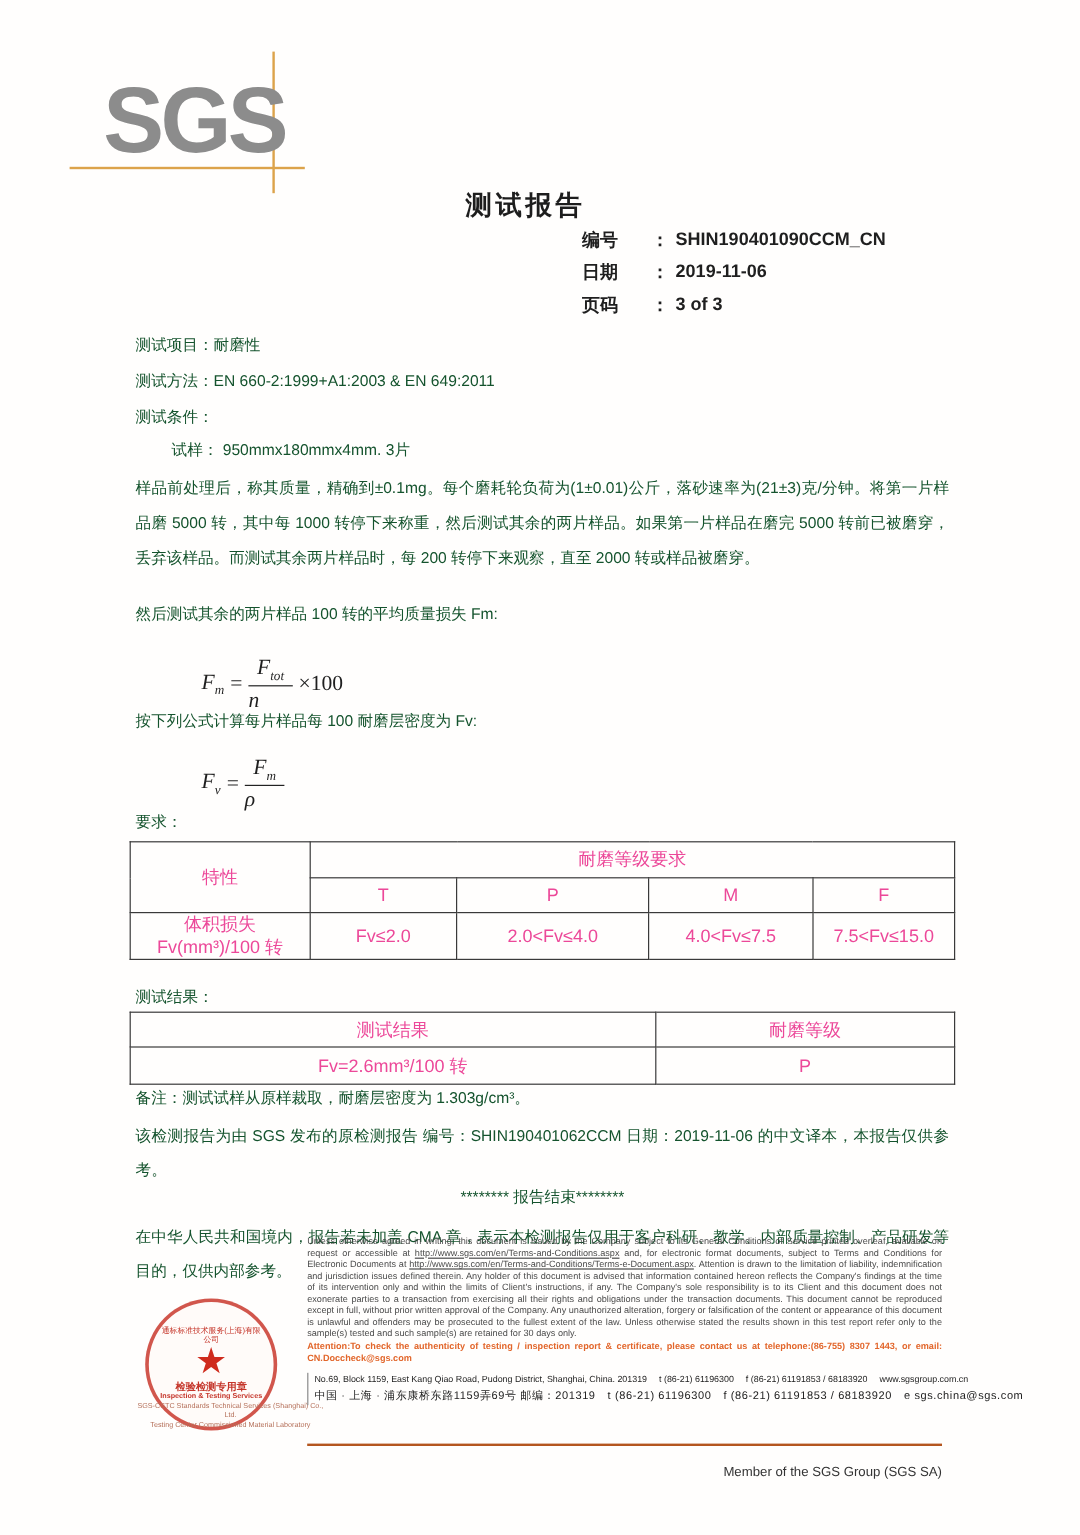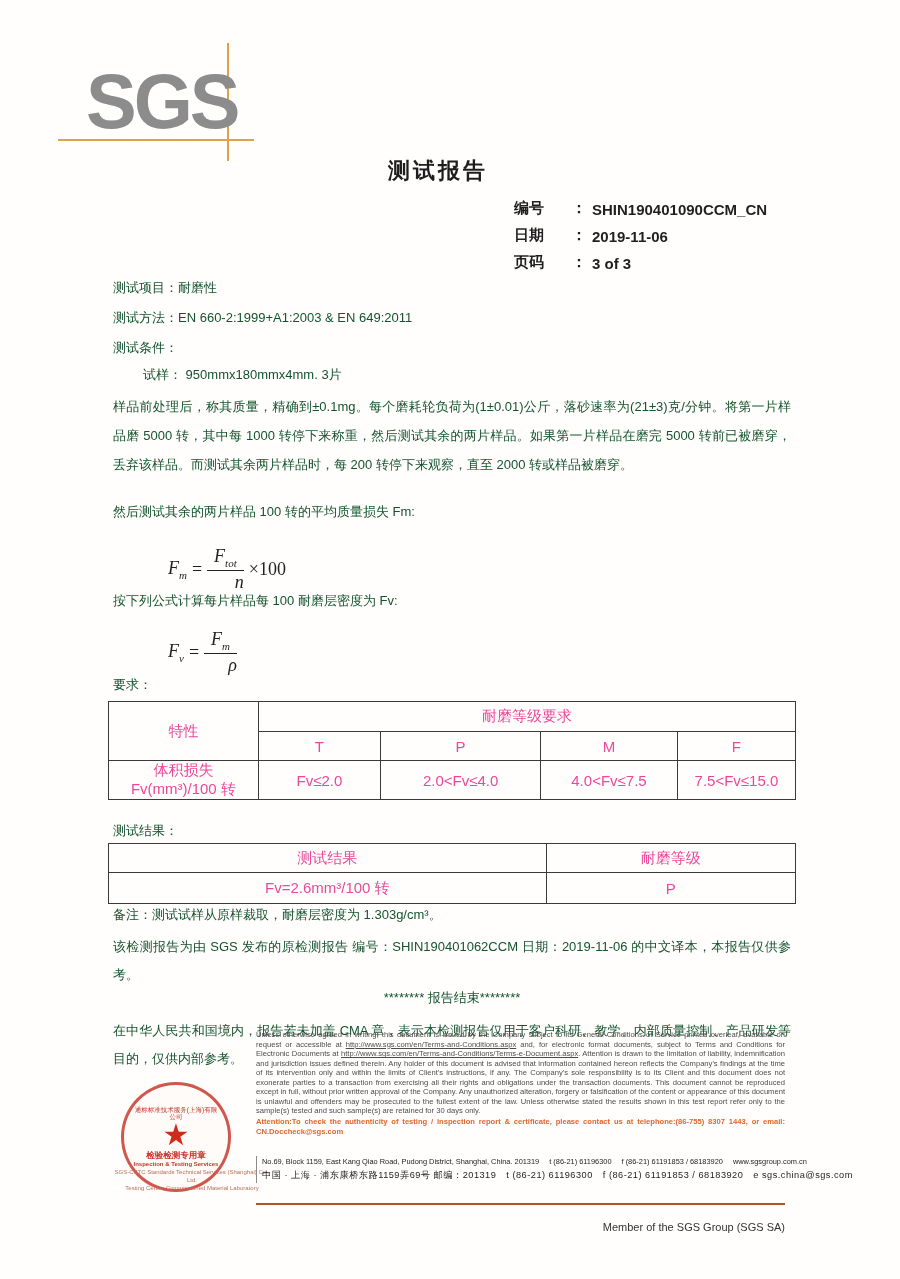--- a/index.html
+++ b/index.html
@@ -15,36 +15,36 @@
   .logo-text {
     position:absolute; left:8px; top:8px;
     font-size:76px; font-weight:bold; letter-spacing:-3px; line-height:1;
     color:#8c8c8c; transform:scaleY(1.02);
   }
   .logo-vline { position:absolute; left:149px; top:-12px; width:2px; height:118px; background:#dca34b; }
   .logo-hline { position:absolute; left:-20px; top:84px; width:196px; height:2px; background:#dca34b; }
   
   .doc-title { position:absolute; left:388px; top:156px; font-size:22px; font-weight:bold; letter-spacing:3px; color:#1d1d1d; }
   .meta { position:absolute; left:485px; top:191px; font-size:15px; font-weight:bold; color:#1f1f1f; }
-  .meta-row { display:flex; height:27px; align-items:flex-end;margin-left:29px; }
+  .meta-row { display:flex; height:27px; align-items:flex-start; }
   .meta-label { width:52px; }
   .meta-colon { width:26px; text-align:center; }
   
   .bline { position:absolute; left:113px; width:678px; font-size:13px; color:#14532d; }
   .indent { padding-left:30px; }
   .just { text-align:justify; line-height:29px; }
   .center { text-align:center; }
   
   .formula {
     position:absolute; left:168px;
     font-family:"Liberation Serif","DejaVu Serif",serif; font-style:italic;
     font-size:18px; color:#1f1f1f; display:flex; align-items:center; gap:5px;margin-top:12px;
   }
   .formula sub { font-size:11px; font-style:italic; }
-  .frac { display:inline-flex; flex-direction:column; align-items:flex-end; }
+  .frac { display:inline-flex; flex-direction:column; align-items:flex-start; }
   .frac .num { border-bottom:1.3px solid #222; padding:0 7px 1px; }
   .frac .den { padding-top:1px; }
   .up { font-style:normal; }
   
   table { border-collapse:collapse; table-layout:fixed; }
   .rtable { position:absolute; left:108px; width:688px; font-size:15px; color:#ec4899; }
   .rtable td, .rtable th { border:1.6px solid #3a3a3a; text-align:center; font-weight:normal; vertical-align:middle; }
   #req-table tr.h1 td { height:30px; }
   #req-table tr.h2 td { height:29px; }
   #req-table tr.data td { height:34px; }
@@ -59,21 +59,21 @@
   }
   .stamp-arc { font-size:6.5px; line-height:7px; width:86px; color:#c5352a; }
   .stamp-star { font-size:30px; line-height:30px; color:#cf2b1d; }
   .stamp-line1 { font-size:8.5px; font-weight:bold; line-height:10px; }
   .stamp-line2 { font-size:6px; font-weight:bold; line-height:8px; }
   .stamp-captions { position:absolute; left:112px; top:1168px; width:160px; font-size:6px; line-height:8px; color:#b5705a; text-align:center; }
   .legal-block { position:absolute; left:256px; top:1030px; width:529px; }
   .legal { font-size:7.6px; line-height:9.55px; color:#4c4c4c; text-align:justify; }
   .legal .lurl { text-decoration:underline; color:#4c4c4c; }
   .attention { margin-top:1px; font-size:7.6px; line-height:9.6px; color:#e2662b; font-weight:bold; text-align:justify; }
-  .addresses { margin-top:20px; border-left:1.3px solid #8a8a8a; padding-left:5px; }
+  .addresses { margin-top:8px; border-left:1.3px solid #8a8a8a; padding-left:5px; }
   .addr-row { display:flex; gap:10px; align-items:baseline; white-space:nowrap; font-size:7.4px; line-height:12px; color:#1c1c1c; }
   .addr-row.cn { font-size:9.2px; line-height:15px; letter-spacing:0.5px; }
   .addr-main { flex:0 0 auto; }
   .footer-rule { position:absolute; left:256px; top:1203px; width:529px; height:2.4px; background:#b4561f; }
   .member { position:absolute; left:480px; top:1221px; width:305px; text-align:right; font-size:11px; color:#333; }
 </style>
 </head>
 <body>
 
 <div class="page">

